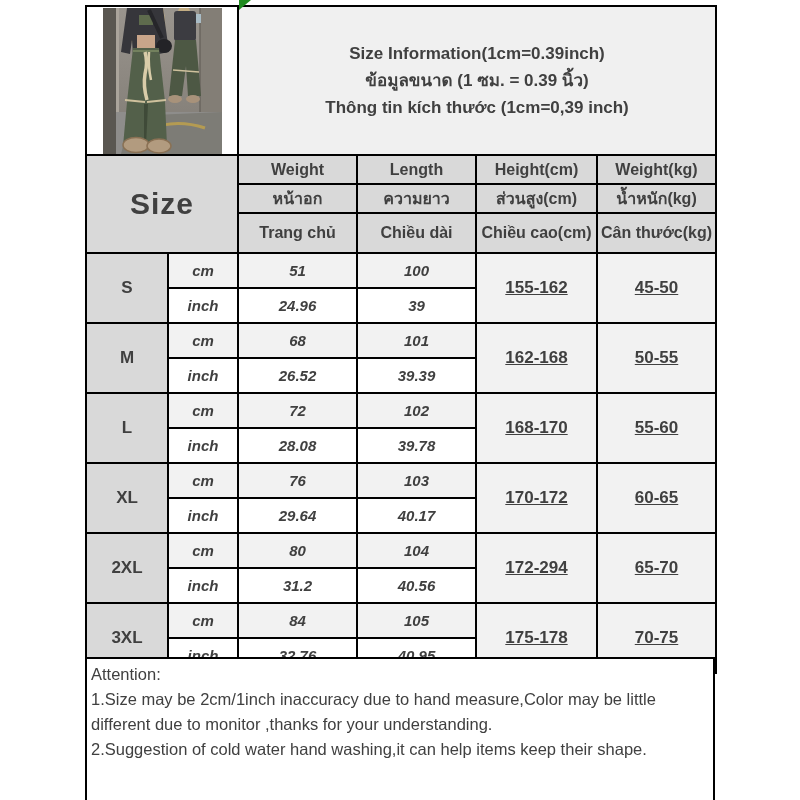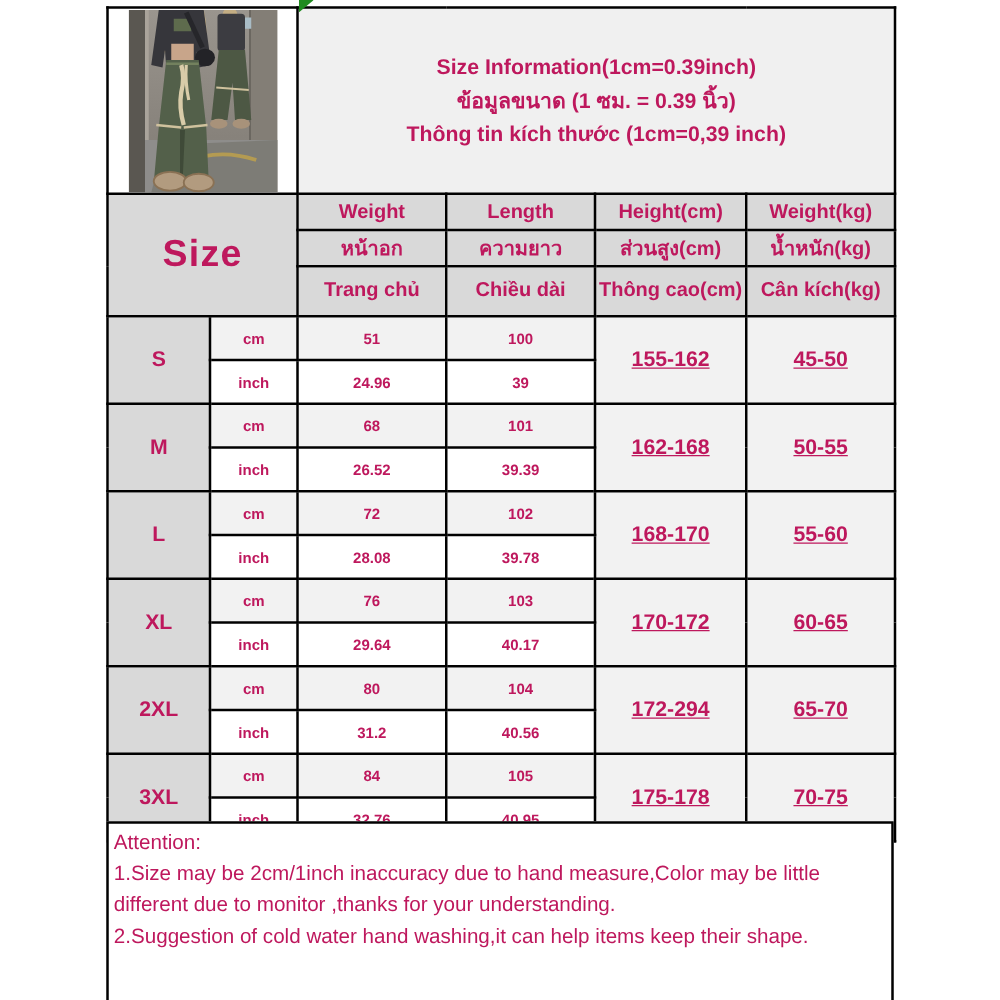--- a/index.html
+++ b/index.html
@@ -1,37 +1,37 @@
 <!DOCTYPE html>
 <html><head>
 <meta charset="utf-8">
 <style>
   html,body{margin:0;padding:0;background:#ffffff;}
   #page{position:relative;width:800px;height:800px;background:#ffffff;overflow:hidden;
-        font-family:"Liberation Sans","DejaVu Sans",sans-serif;color:#be185d;}
+        font-family:"Liberation Sans","DejaVu Sans",sans-serif;color:#404040;}
 
   
   #table-wrap{position:absolute;left:85px;top:5px;}
   table.size-table{border-collapse:collapse;table-layout:fixed;width:630px;}
   table.size-table td, table.size-table th{
       border:2px solid #000;text-align:center;vertical-align:middle;
       font-weight:bold;padding:0;overflow:hidden;}
   col.c-size{width:82px;}  col.c-unit{width:70px;}
   col.c-waist{width:119px;}col.c-len{width:119px;}
   col.c-hgt{width:121px;}  col.c-wgt{width:119px;}
 
   tr.r-photo{height:147px;}
   td.photo-cell{background:#ffffff;}
   td.title-cell{background:#f0f0f0;font-size:17px;line-height:27px;}
   tr.r-hdr{height:29px;}
   th.hdr{background:#d9d9d9;font-size:16px;font-weight:bold;}
   th.size-big{background:#d9d9d9;font-size:30px;letter-spacing:1px;}
   tr.r-val{height:35px;}
   td.size-lbl{background:#d9d9d9;font-size:17px;}
-  td.val{font-size:12px;}
+  td.val{font-size:15px;font-style:italic;}
   tr.row-cm td.val, td.unit-cm{background:#f2f2f2;}
   tr.row-inch td.val, td.unit-inch{background:#ffffff;}
   td.merged{background:#f2f2f2;font-size:17px;text-decoration:underline;}
 
   
   #attention{position:absolute;left:85px;top:657px;width:630px;height:168px;
       box-sizing:border-box;border:2px solid #000;background:#fff;
       font-size:16.5px;line-height:25px;font-weight:normal;
       padding:3px 4px 0 4px;text-align:left;}
 
@@ -123,22 +123,22 @@
     </tr>
     <tr class="r-hdr">
       <th class="hdr">หน้าอก</th>
       <th class="hdr">ความยาว</th>
       <th class="hdr">ส่วนสูง(cm)</th>
       <th class="hdr">น้ำหนัก(kg)</th>
     </tr>
     <tr class="r-hdr" style="height:40px;">
       <th class="hdr">Trang chủ</th>
       <th class="hdr">Chiều dài</th>
-      <th class="hdr">Thông cao(cm)</th>
-      <th class="hdr">Cân kích(kg)</th>
+      <th class="hdr">Chiều cao(cm)</th>
+      <th class="hdr">Cân thước(kg)</th>
     </tr>
 
     <tr class="r-val row-cm">
       <td class="size-lbl" rowspan="2">S</td>
       <td class="val unit-cm">cm</td>
       <td class="val">51</td>
       <td class="val">100</td>
       <td class="merged" rowspan="2">155-162</td>
       <td class="merged" rowspan="2">45-50</td>
     </tr>

